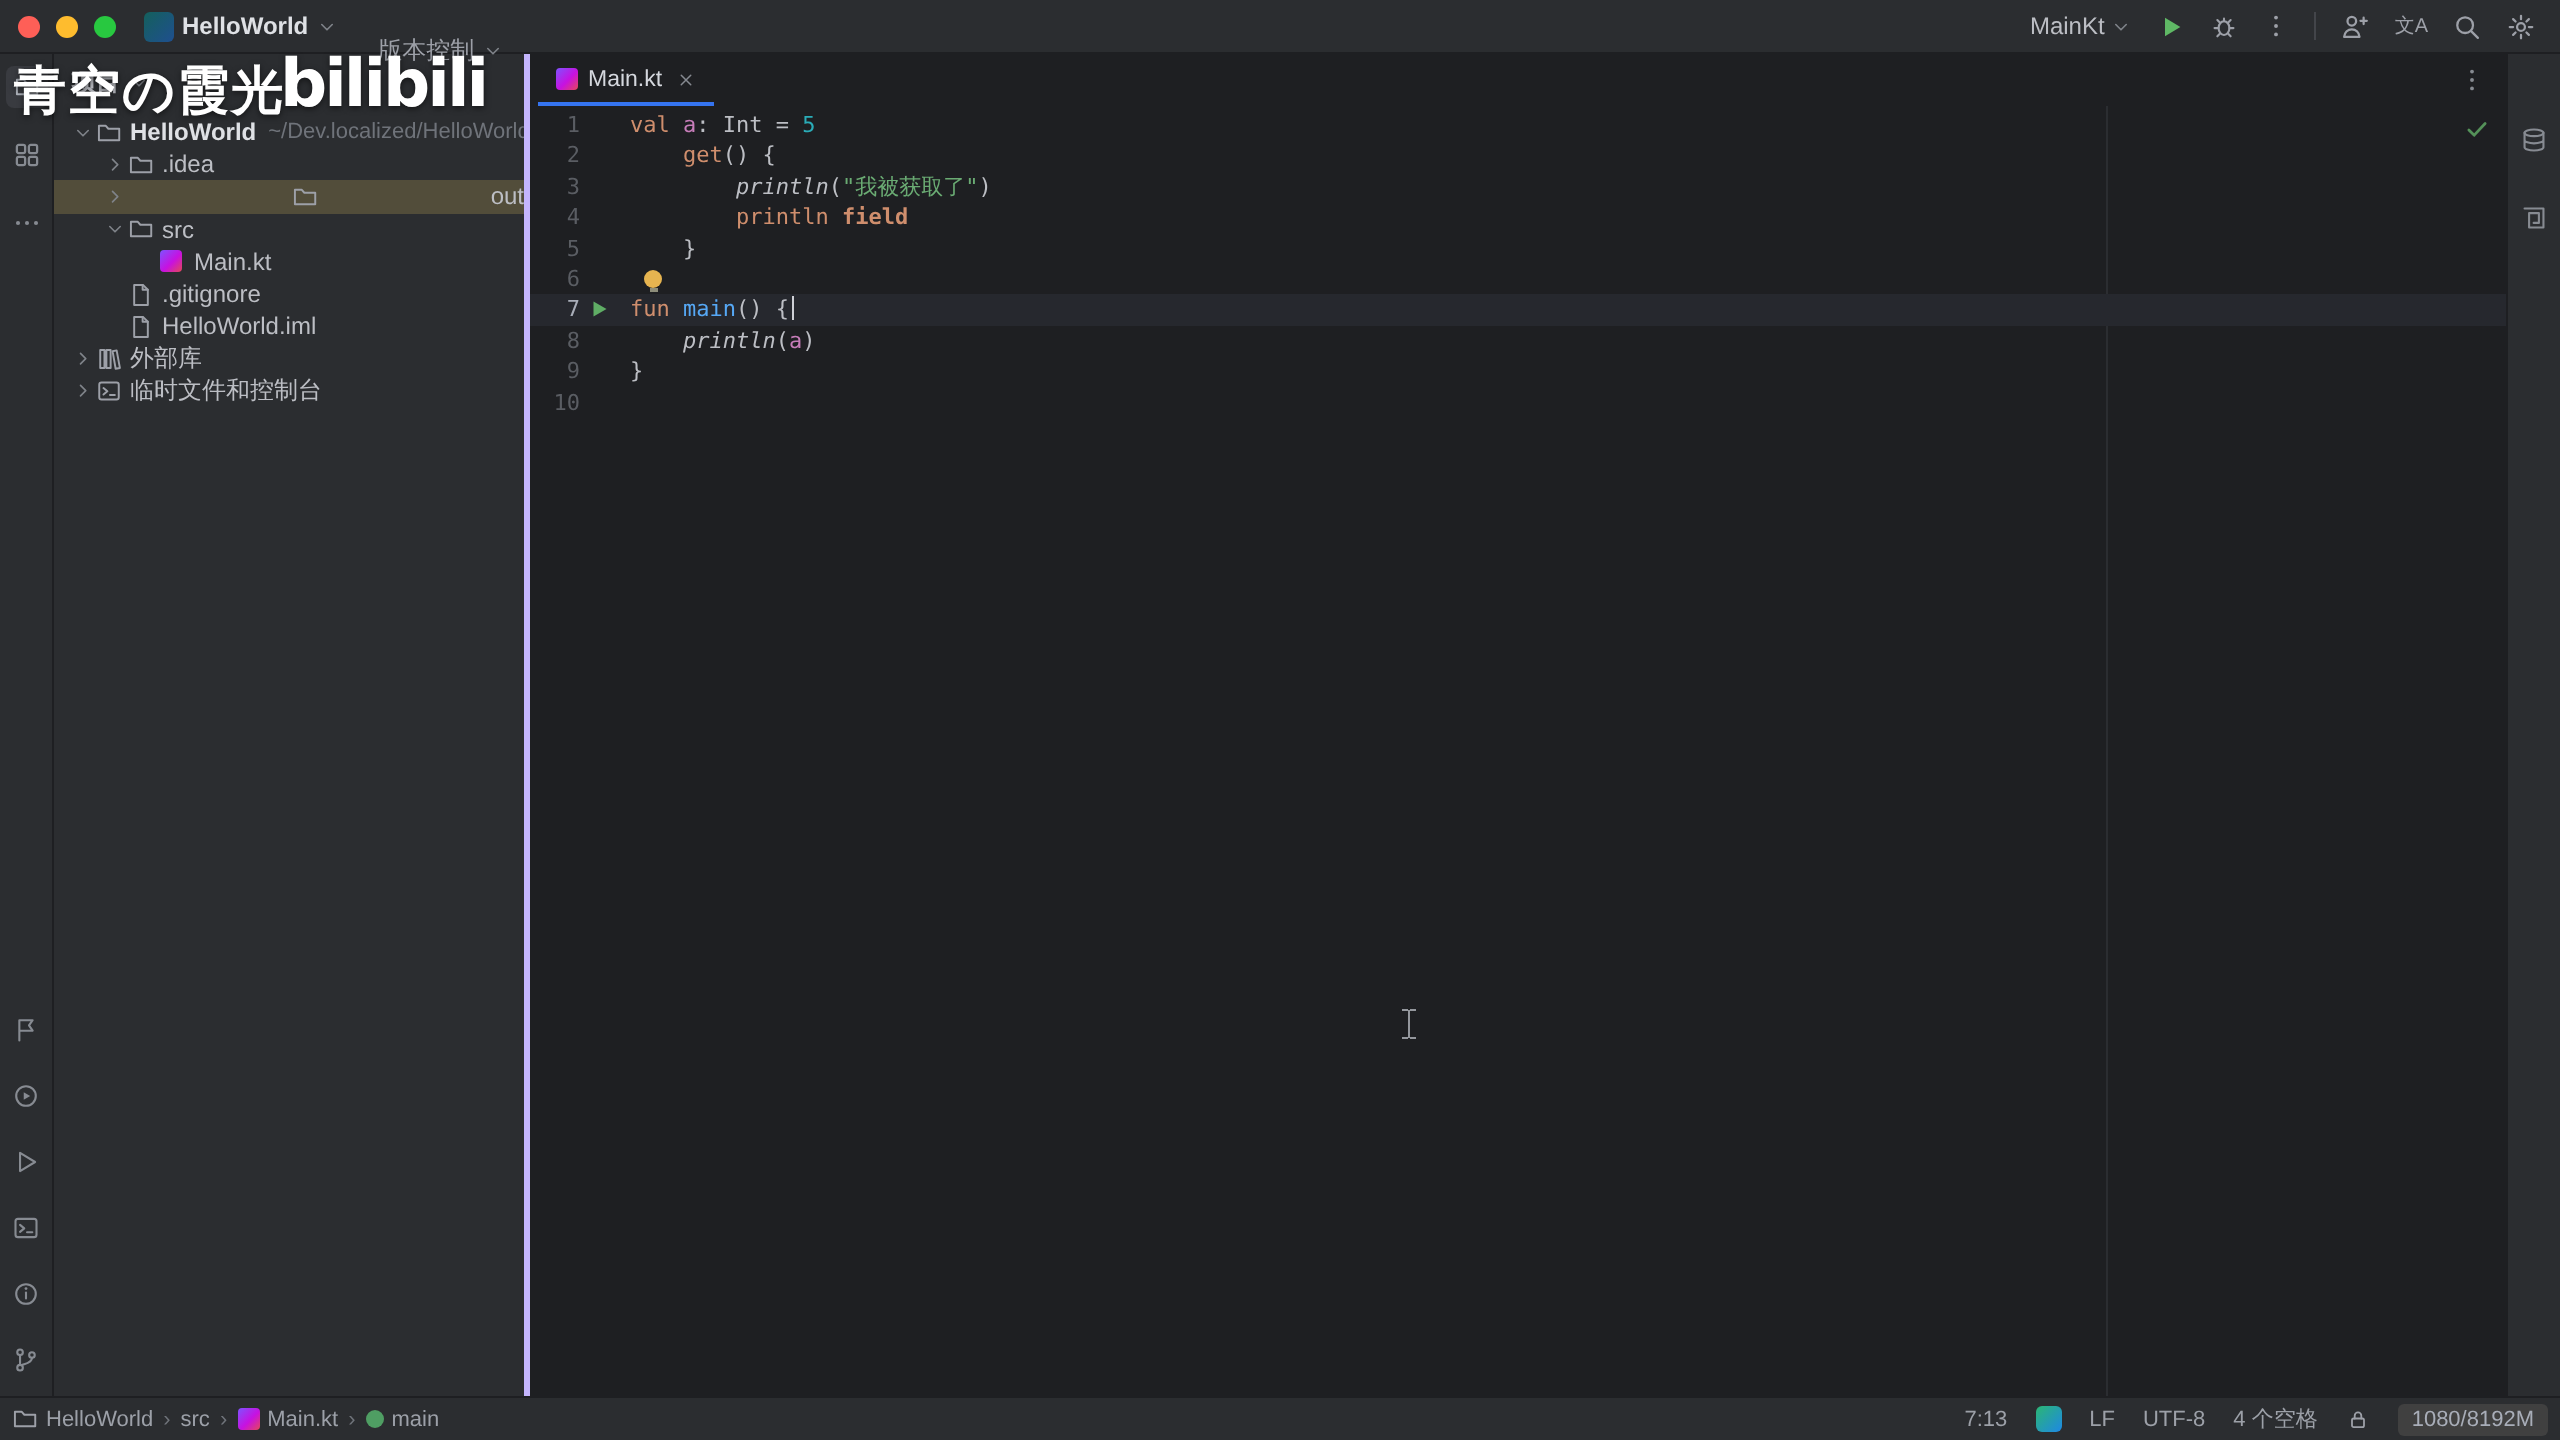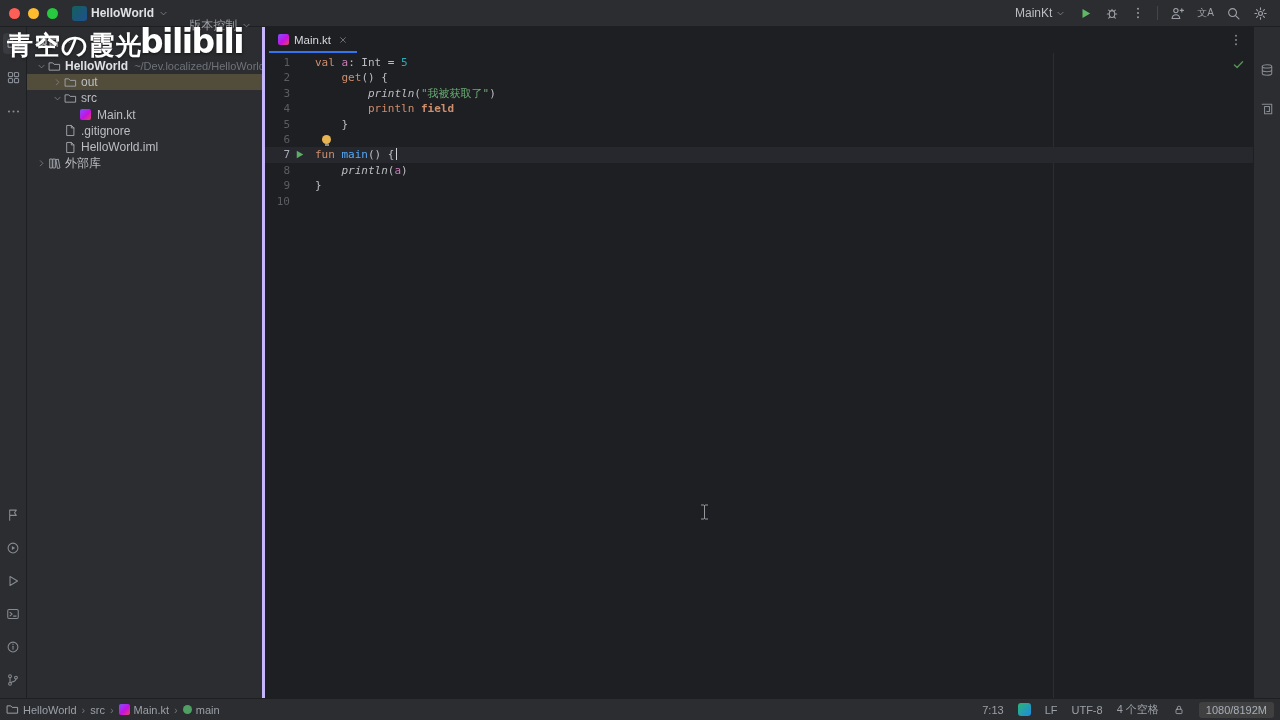--- a/index.html
+++ b/index.html
@@ -268,21 +268,34 @@
           </svg>
         </span>
         <span class="ticon">
           <svg width="13" height="13" viewBox="0 0 16 16" fill="none" stroke="currentColor" stroke-width="1.2" stroke-linecap="round" stroke-linejoin="round">
             <path d="M1.8 3.5h4.1l1.7 1.9h6.7v7.1H1.8z"></path>
           </svg>
         </span>
         <span class="tlabel bold">HelloWorld</span>
         <span class="tpath">~/Dev.localized/HelloWorld</span>
       </div>
-      <div class="tree-row sel" style="padding-left: 24px;">
+      <div class="tree-row" style="padding-left: 24px;">
+        <span class="tw">
+          <svg width="11" height="11" viewBox="0 0 16 16" fill="none" stroke="currentColor" stroke-width="1.2" stroke-linecap="round" stroke-linejoin="round">
+            <path d="M6.2 3.9L10 7.7l-3.8 3.8"></path>
+          </svg>
+        </span>
+        <span class="ticon">
+          <svg width="13" height="13" viewBox="0 0 16 16" fill="none" stroke="currentColor" stroke-width="1.2" stroke-linecap="round" stroke-linejoin="round">
+            <path d="M1.8 3.5h4.1l1.7 1.9h6.7v7.1H1.8z"></path>
+          </svg>
+        </span>
+        <span class="tlabel">.idea</span>
+      </div>
+      <div class="tree-row sel" style="padding-left: 24px; justify-content: space-between;">
         <span class="tw">
           <svg width="11" height="11" viewBox="0 0 16 16" fill="none" stroke="currentColor" stroke-width="1.2" stroke-linecap="round" stroke-linejoin="round">
             <path d="M6.2 3.9L10 7.7l-3.8 3.8"></path>
           </svg>
         </span>
         <span class="ticon">
           <svg width="13" height="13" viewBox="0 0 16 16" fill="none" stroke="currentColor" stroke-width="1.2" stroke-linecap="round" stroke-linejoin="round">
             <path d="M1.8 3.5h4.1l1.7 1.9h6.7v7.1H1.8z"></path>
           </svg>
         </span>
@@ -334,20 +347,34 @@
             <path d="M6.2 3.9L10 7.7l-3.8 3.8"></path>
           </svg>
         </span>
         <span class="ticon">
           <svg width="13" height="13" viewBox="0 0 16 16" fill="none" stroke="currentColor" stroke-width="1.2" stroke-linecap="round" stroke-linejoin="round">
             <path d="M2.6 2.5h2.6v11H2.6zM6.4 2.5H9v11H6.4z"></path>
             <path d="M10.2 3.2l2.5-.5 2 10.8-2.6.5z"></path>
           </svg>
         </span>
         <span class="tlabel">外部库</span>
+      </div>
+      <div class="tree-row" style="padding-left: 8px;">
+        <span class="tw">
+          <svg width="11" height="11" viewBox="0 0 16 16" fill="none" stroke="currentColor" stroke-width="1.2" stroke-linecap="round" stroke-linejoin="round">
+            <path d="M6.2 3.9L10 7.7l-3.8 3.8"></path>
+          </svg>
+        </span>
+        <span class="ticon">
+          <svg width="13" height="13" viewBox="0 0 16 16" fill="none" stroke="currentColor" stroke-width="1.2" stroke-linecap="round" stroke-linejoin="round">
+            <rect x="2" y="2.8" width="12" height="10.4" rx="1.4"></rect>
+            <path d="M4.6 6.2L7 8.2l-2.4 2M8.6 10.4h3"></path>
+          </svg>
+        </span>
+        <span class="tlabel">临时文件和控制台</span>
       </div>
     </div>
 </div>
 
 <div class="editor-region">
   <div class="tabbar">
     <div class="tab active">
       <span class="kt-sq"></span>
       <span>Main.kt</span>
       <span class="tab-close">

